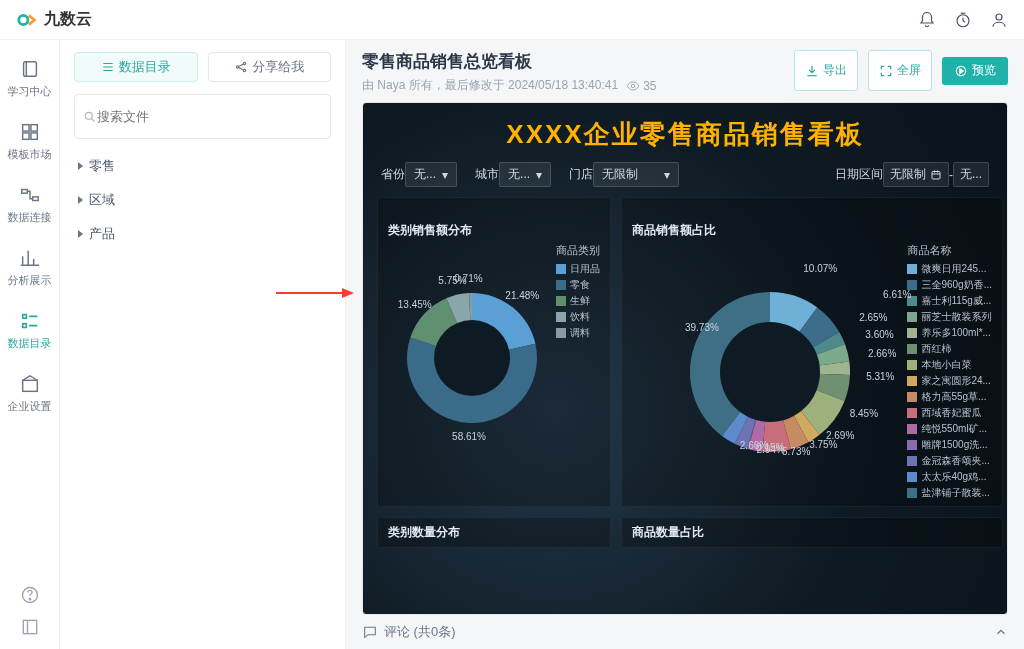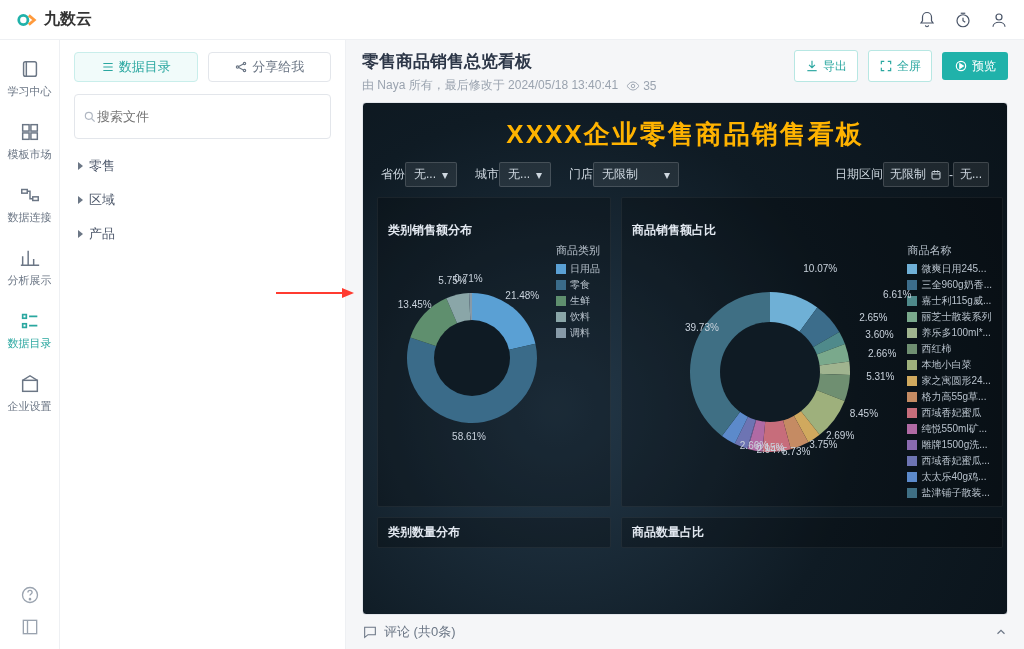--- a/index.html
+++ b/index.html
@@ -31,21 +31,21 @@
 .tree-item { display: flex; align-items: center; gap: 6px; padding: 8px 4px; font-size: 13px; color: #4a5568; cursor:pointer; }
 .tree-item .tri { width: 0; height: 0; border-left: 5px solid #6b7685; border-top: 4px solid transparent; border-bottom: 4px solid transparent; }
 
 
 .main { position: absolute; left: 346px; right: 0; top: 40px; bottom: 0; display: flex; flex-direction: column; }
 .doc-header { padding: 10px 16px 8px; display: flex; align-items: flex-start; }
 .doc-header .dh-left { flex: 1; }
 .doc-title { font-size: 17px; font-weight: 600; color: #2d3748; }
 .doc-meta { margin-top: 4px; font-size: 12px; color: #9aa3af; display: flex; align-items: center; gap: 8px; }
 .doc-actions { display: flex; align-items: center; gap: 10px; }
-.ghost-btn { display: flex; align-items: center; gap: 4px; height: 32px; padding: 1px 10px; font-size: 12px; color: #2aa7a0; border: 1px solid #b7e7e3; border-radius: 3px; background: #fff; cursor:pointer; }
+.ghost-btn { display: flex; align-items: center; gap: 4px; height: 41px; padding: 1px 10px; font-size: 12px; color: #2aa7a0; border: 1px solid #b7e7e3; border-radius: 3px; background: #fff; cursor:pointer; }
 .primary-btn { display: flex; align-items: center; gap: 4px; height: 28px; padding: 0 12px; font-size: 12px; color: #fff; background: #20b2aa; border-radius: 3px; cursor:pointer; }
 
 .dashboard { margin: 0 16px; flex: 1; border: 1px solid #e3e6eb; border-radius: 4px; overflow: hidden; background: radial-gradient(circle at 30% 60%, #24394a 0%, #0f1b24 55%, #0a131a 100%); position:relative; }
 .db-title { text-align: center; color: #ffb300; font-size: 26px; font-weight: 700; letter-spacing: 2px; padding: 14px 0 10px; }
 .filters { display: flex; gap: 18px; padding: 0 18px 10px; align-items: center; color: #cfd8e0; font-size: 12px; }
 .f-group { display: flex; align-items: center; }
 .f-sel { display: flex; align-items: center; gap: 6px; background: rgba(255,255,255,0.08); border: 1px solid rgba(255,255,255,0.15); padding: 3px 8px; border-radius: 2px; min-width: 52px; justify-content: space-between; }
 .f-date { display:flex; align-items:center; gap:4px; background: rgba(255,255,255,0.08); border: 1px solid rgba(255,255,255,0.15); padding: 3px 6px; border-radius: 2px; }
 
 .panels { display: grid; grid-template-columns: 38% 62%; gap: 10px; padding: 0 14px 10px; }
@@ -421,21 +421,21 @@
               <div class="lg">
                 <span class="sw" style="background:#b06aa4"></span>
                 <span>纯悦550ml矿...</span>
               </div>
               <div class="lg">
                 <span class="sw" style="background:#8a6bb0"></span>
                 <span>雕牌1500g洗...</span>
               </div>
               <div class="lg">
                 <span class="sw" style="background:#6d74b3"></span>
-                <span>西域香妃蜜瓜...</span>
+                <span>金冠森香颂夹...</span>
               </div>
               <div class="lg">
                 <span class="sw" style="background:#5c8acb"></span>
                 <span>太太乐40g鸡...</span>
               </div>
               <div class="lg">
                 <span class="sw" style="background:#3f6f84"></span>
                 <span>盐津铺子散装...</span>
               </div>
             </div>

